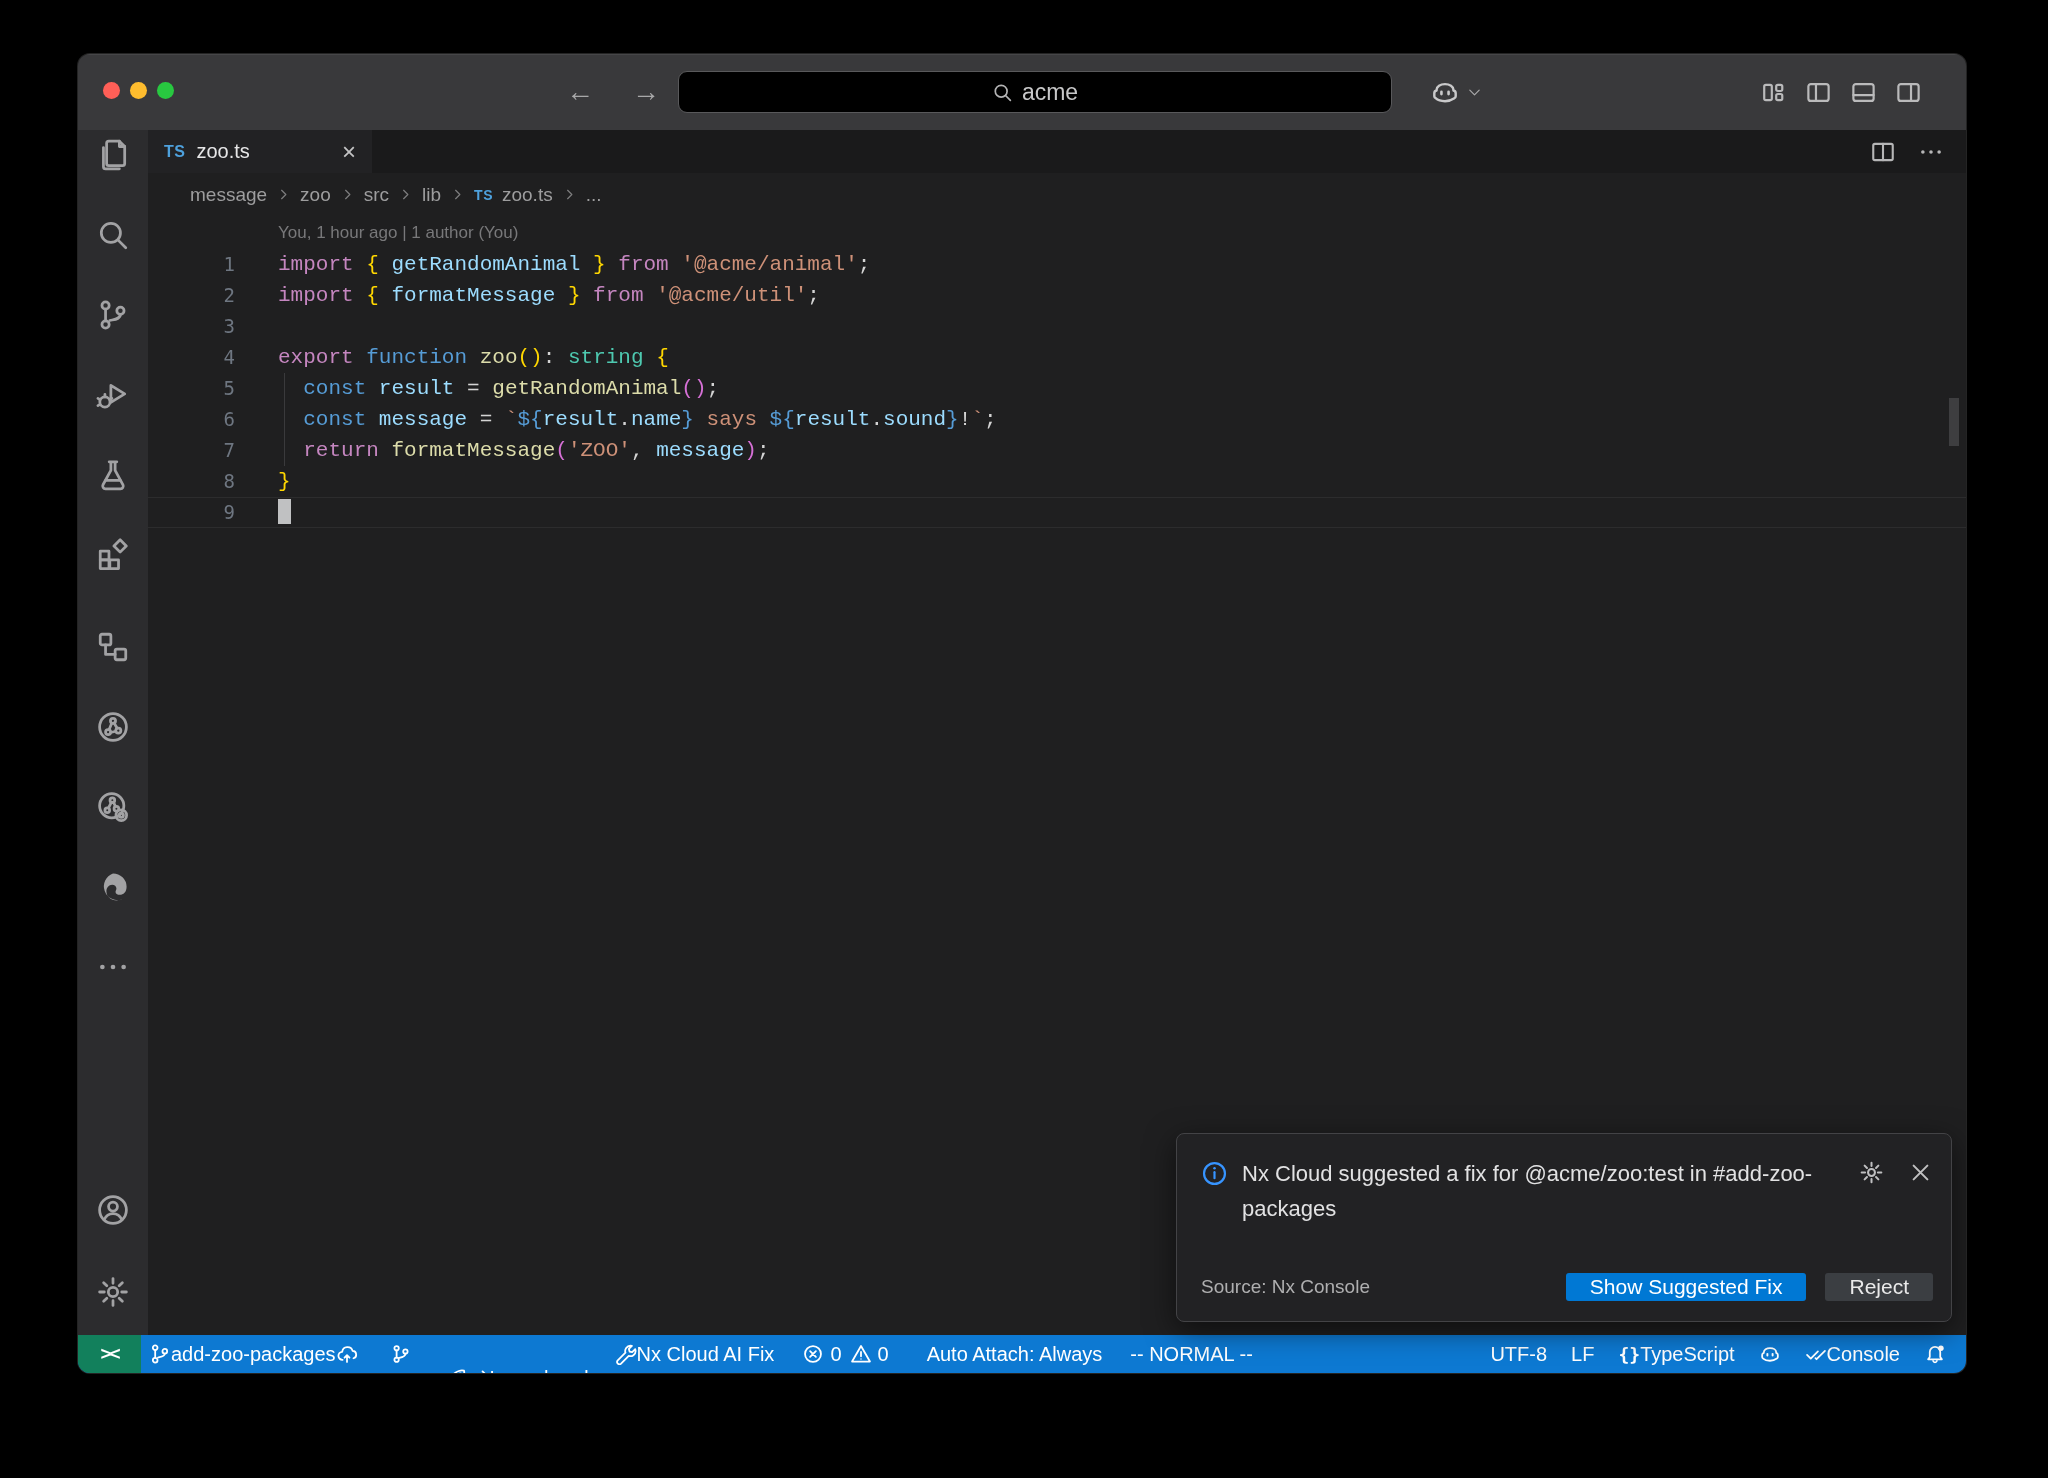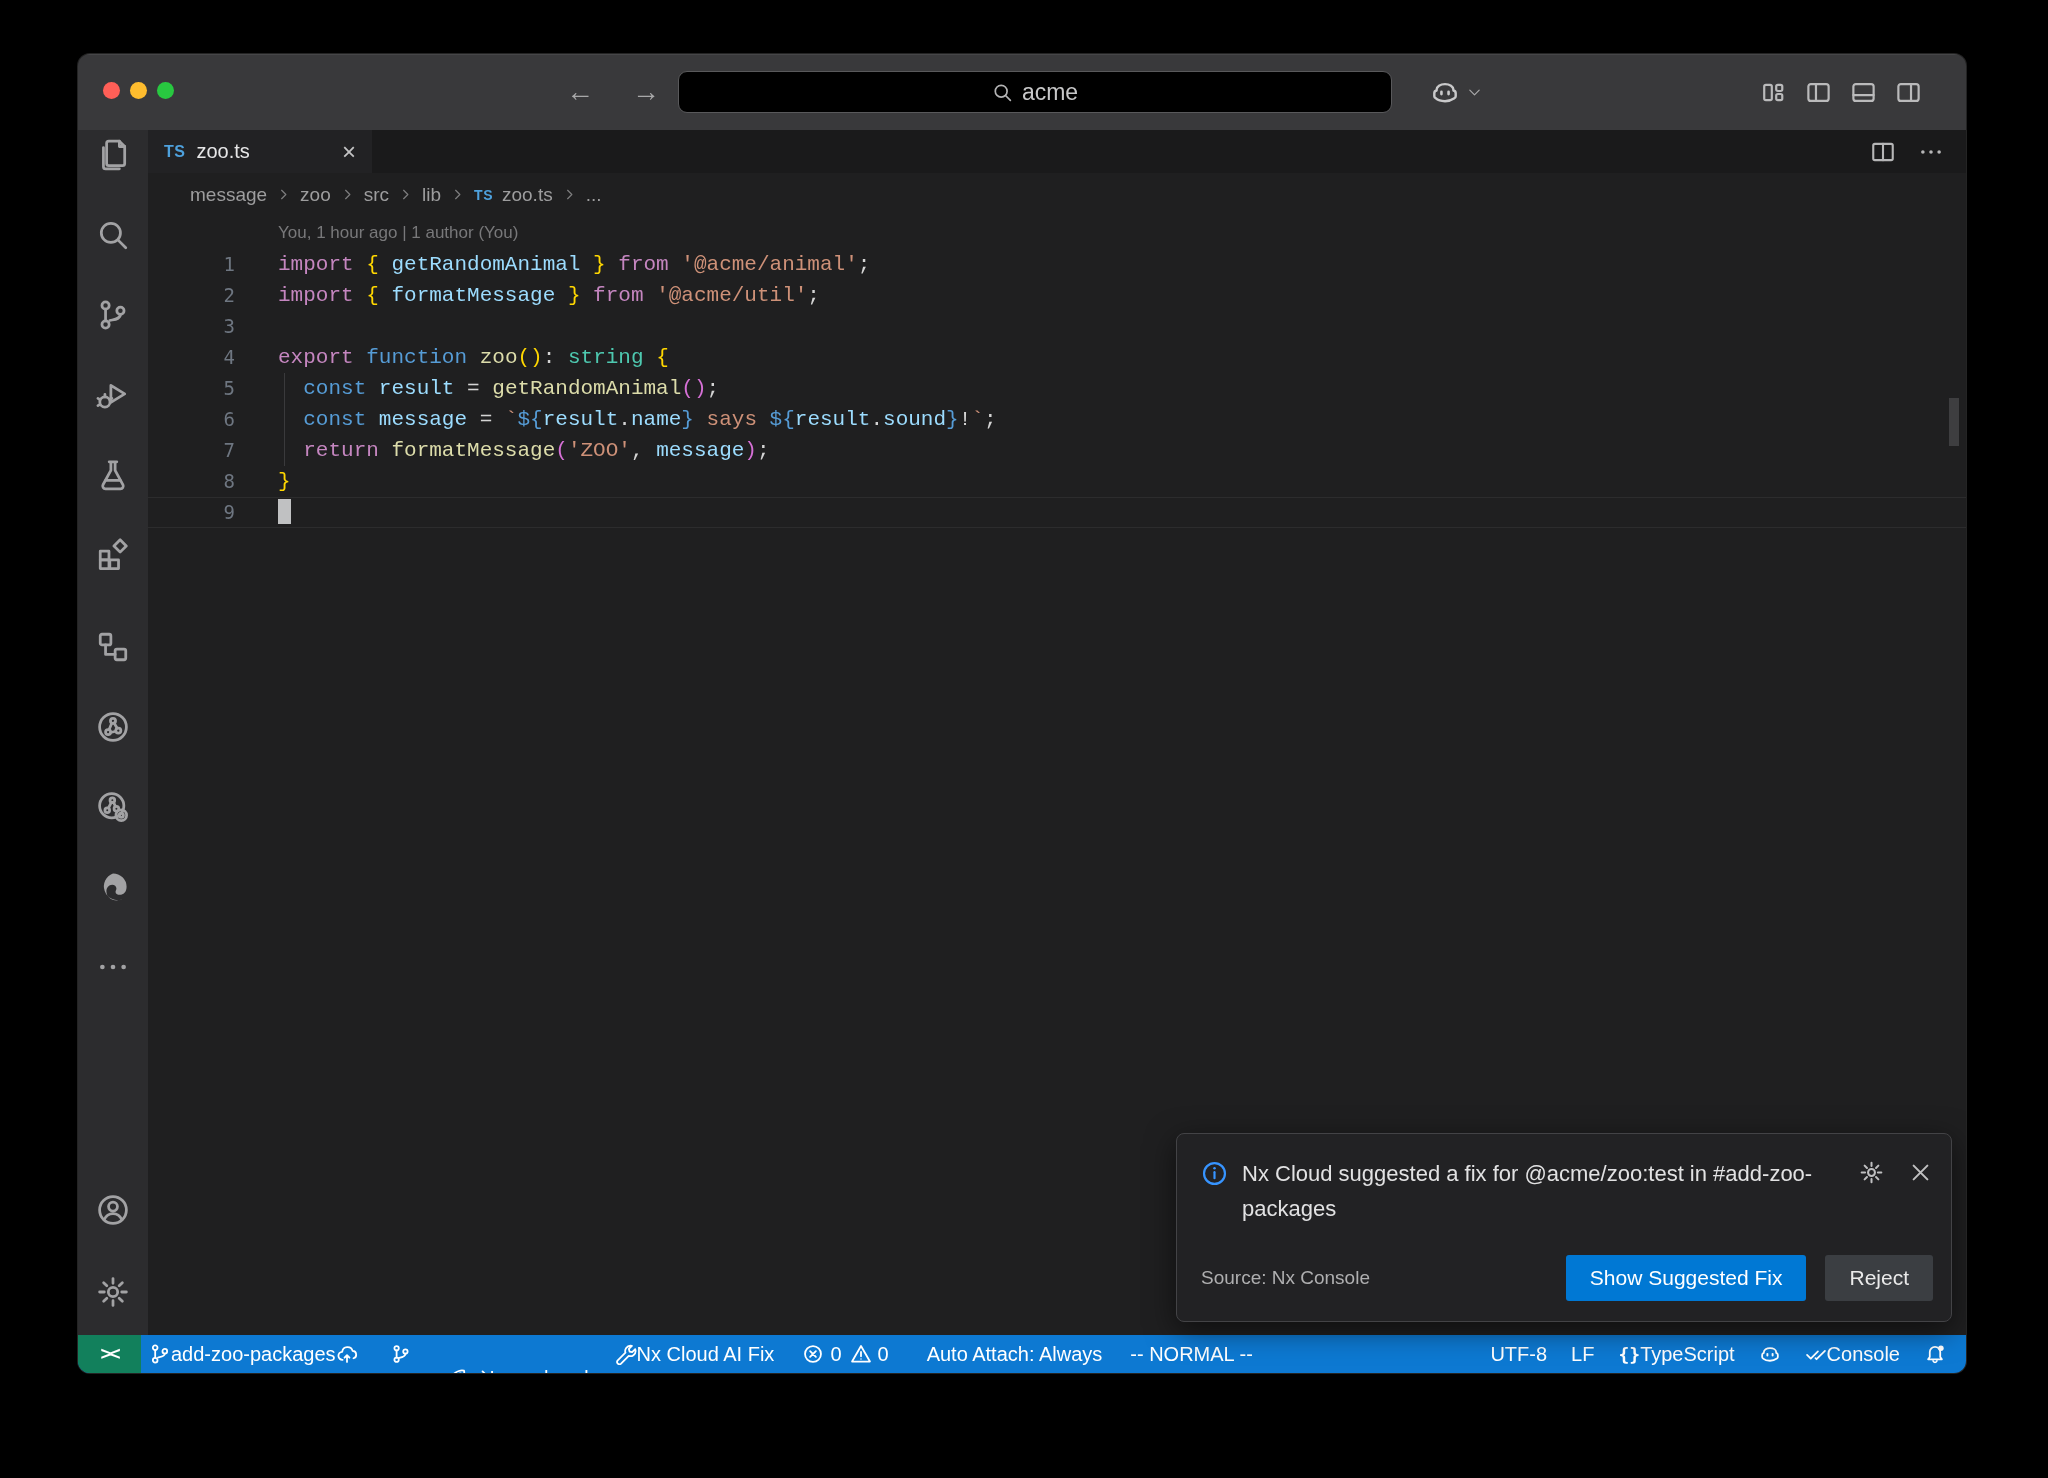--- a/index.html
+++ b/index.html
@@ -58,21 +58,21 @@
   
   .toast{position:absolute;left:1098px;top:1079px;width:776px;height:189px;background:#222224;border:1px solid #434346;border-radius:8px;box-shadow:0 8px 30px rgba(0,0,0,.55);padding:22px 18px 20px 24px;box-sizing:border-box;color:#e2e2e3;font-size:22px;z-index:5;font-family:"Liberation Sans",sans-serif;}
   .toast-head{display:flex;align-items:flex-start;gap:14px;}
   .toast-head .info{width:27px;height:27px;color:var(--info);margin-top:4px;}
   .toast-msg{width:600px;line-height:35px;}
   .toast-icons{margin-left:auto;display:flex;gap:24px;color:#c0c0c1;margin-top:4px;}
   .toast-icons .icon{width:25px;height:25px;cursor:pointer;}
   .toast-foot{position:absolute;left:24px;right:18px;bottom:20px;display:flex;align-items:center;}
   .toast-source{color:#afafb0;font-size:19px;}
   .toast-btns{margin-left:auto;display:flex;gap:19px;}
-  .btn{height:46px;padding:0 24px;font-size:21px;display:flex;align-items:center;border-radius:3px;color:#fff;cursor:pointer;}
+  .btn{height:28px;padding:0 24px;font-size:21px;display:flex;align-items:center;border-radius:3px;color:#fff;cursor:pointer;}
   .btn.primary{background:var(--btn-primary);}
   .btn.secondary{background:var(--btn-secondary);color:#eaeaea;}
 
   
   .statusbar{height:38px;background:var(--sb);display:flex;align-items:center;color:#fff;font-size:20px;flex:none;}
   .sb-remote{width:63px;height:100%;background:var(--remote);display:flex;align-items:center;justify-content:center;font-weight:bold;font-size:19px;letter-spacing:-2px;cursor:pointer;}
   .sb-item{display:flex;align-items:center;gap:0;padding:0 6px;cursor:pointer;white-space:nowrap;}
   .sb-item .icon{width:22px;height:22px;}
   .sb-item .txt-icon{font-family:"DejaVu Sans Mono",monospace;font-size:18px;font-weight:bold;}
   .sb-left{display:flex;align-items:center;height:100%;}

